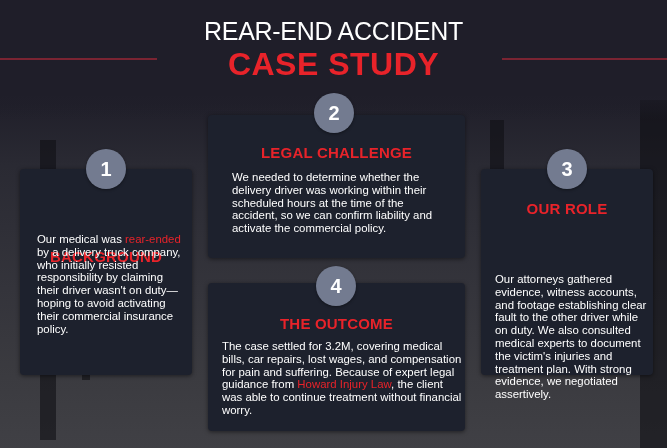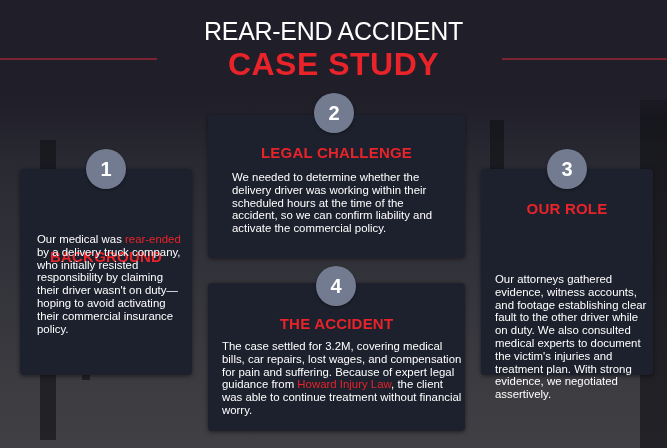--- a/index.html
+++ b/index.html
@@ -110,18 +110,18 @@
 </div>
 <div class="badge" id="badge2">2</div>
 
 <div class="card" id="card3">
   <div class="card-title" style="top:31px;">OUR ROLE</div>
   <div class="card-body" style="left:14px; top:64px; width:156px;margin-top:40px;">Our attorneys gathered evidence, witness accounts, and footage establishing clear fault to the other driver while on duty. We also consulted medical experts to document the victim's injuries and treatment plan. With strong evidence, we negotiated assertively.</div>
 </div>
 <div class="badge" id="badge3">3</div>
 
 <div class="card" id="card4">
-  <div class="card-title" style="top:32px;">THE ACCIDENT</div>
+  <div class="card-title" style="top:32px;">THE OUTCOME</div>
   <div class="card-body" style="left:14px; top:57px; width:240px;">
     <span>The case settled for 3.2M, covering medical bills, car repairs, lost wages, and compensation for pain and suffering. Because of expert legal guidance from </span><span class="hl">Howard Injury Law</span><span>, the client was able to continue treatment without financial worry.</span>
   </div>
 </div>
 <div class="badge" id="badge4">4</div>
 
 </body></html>

